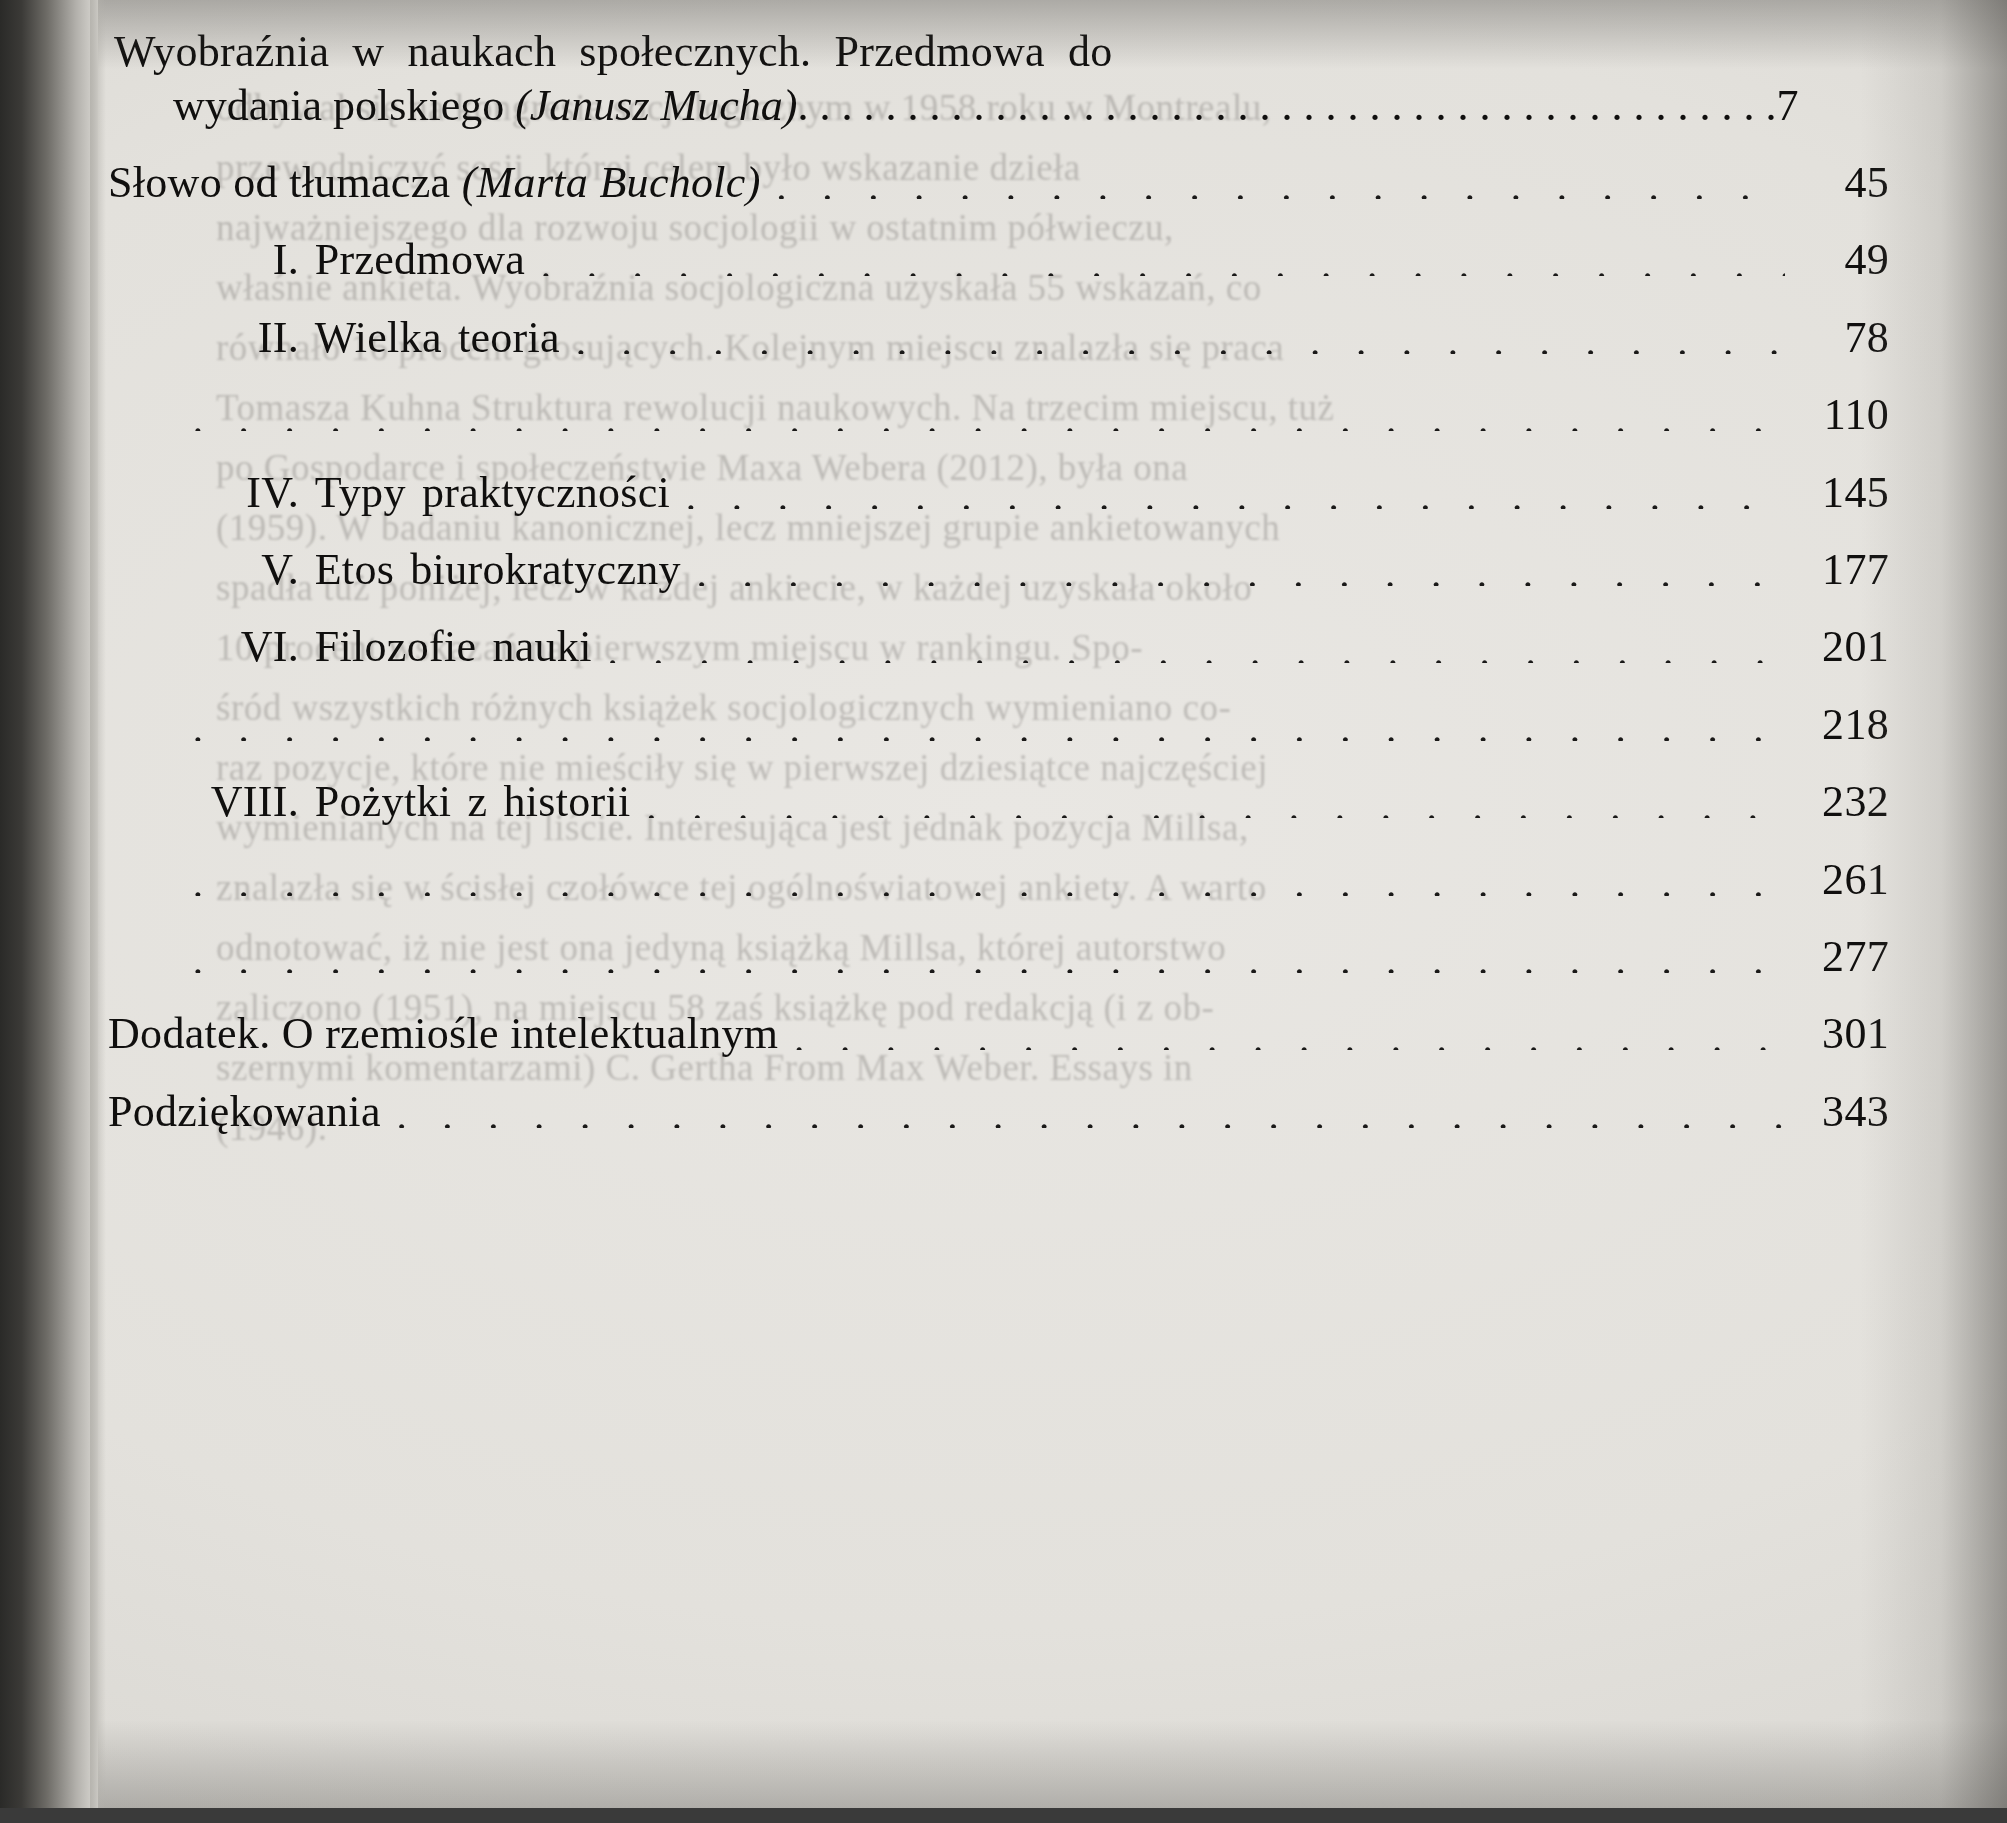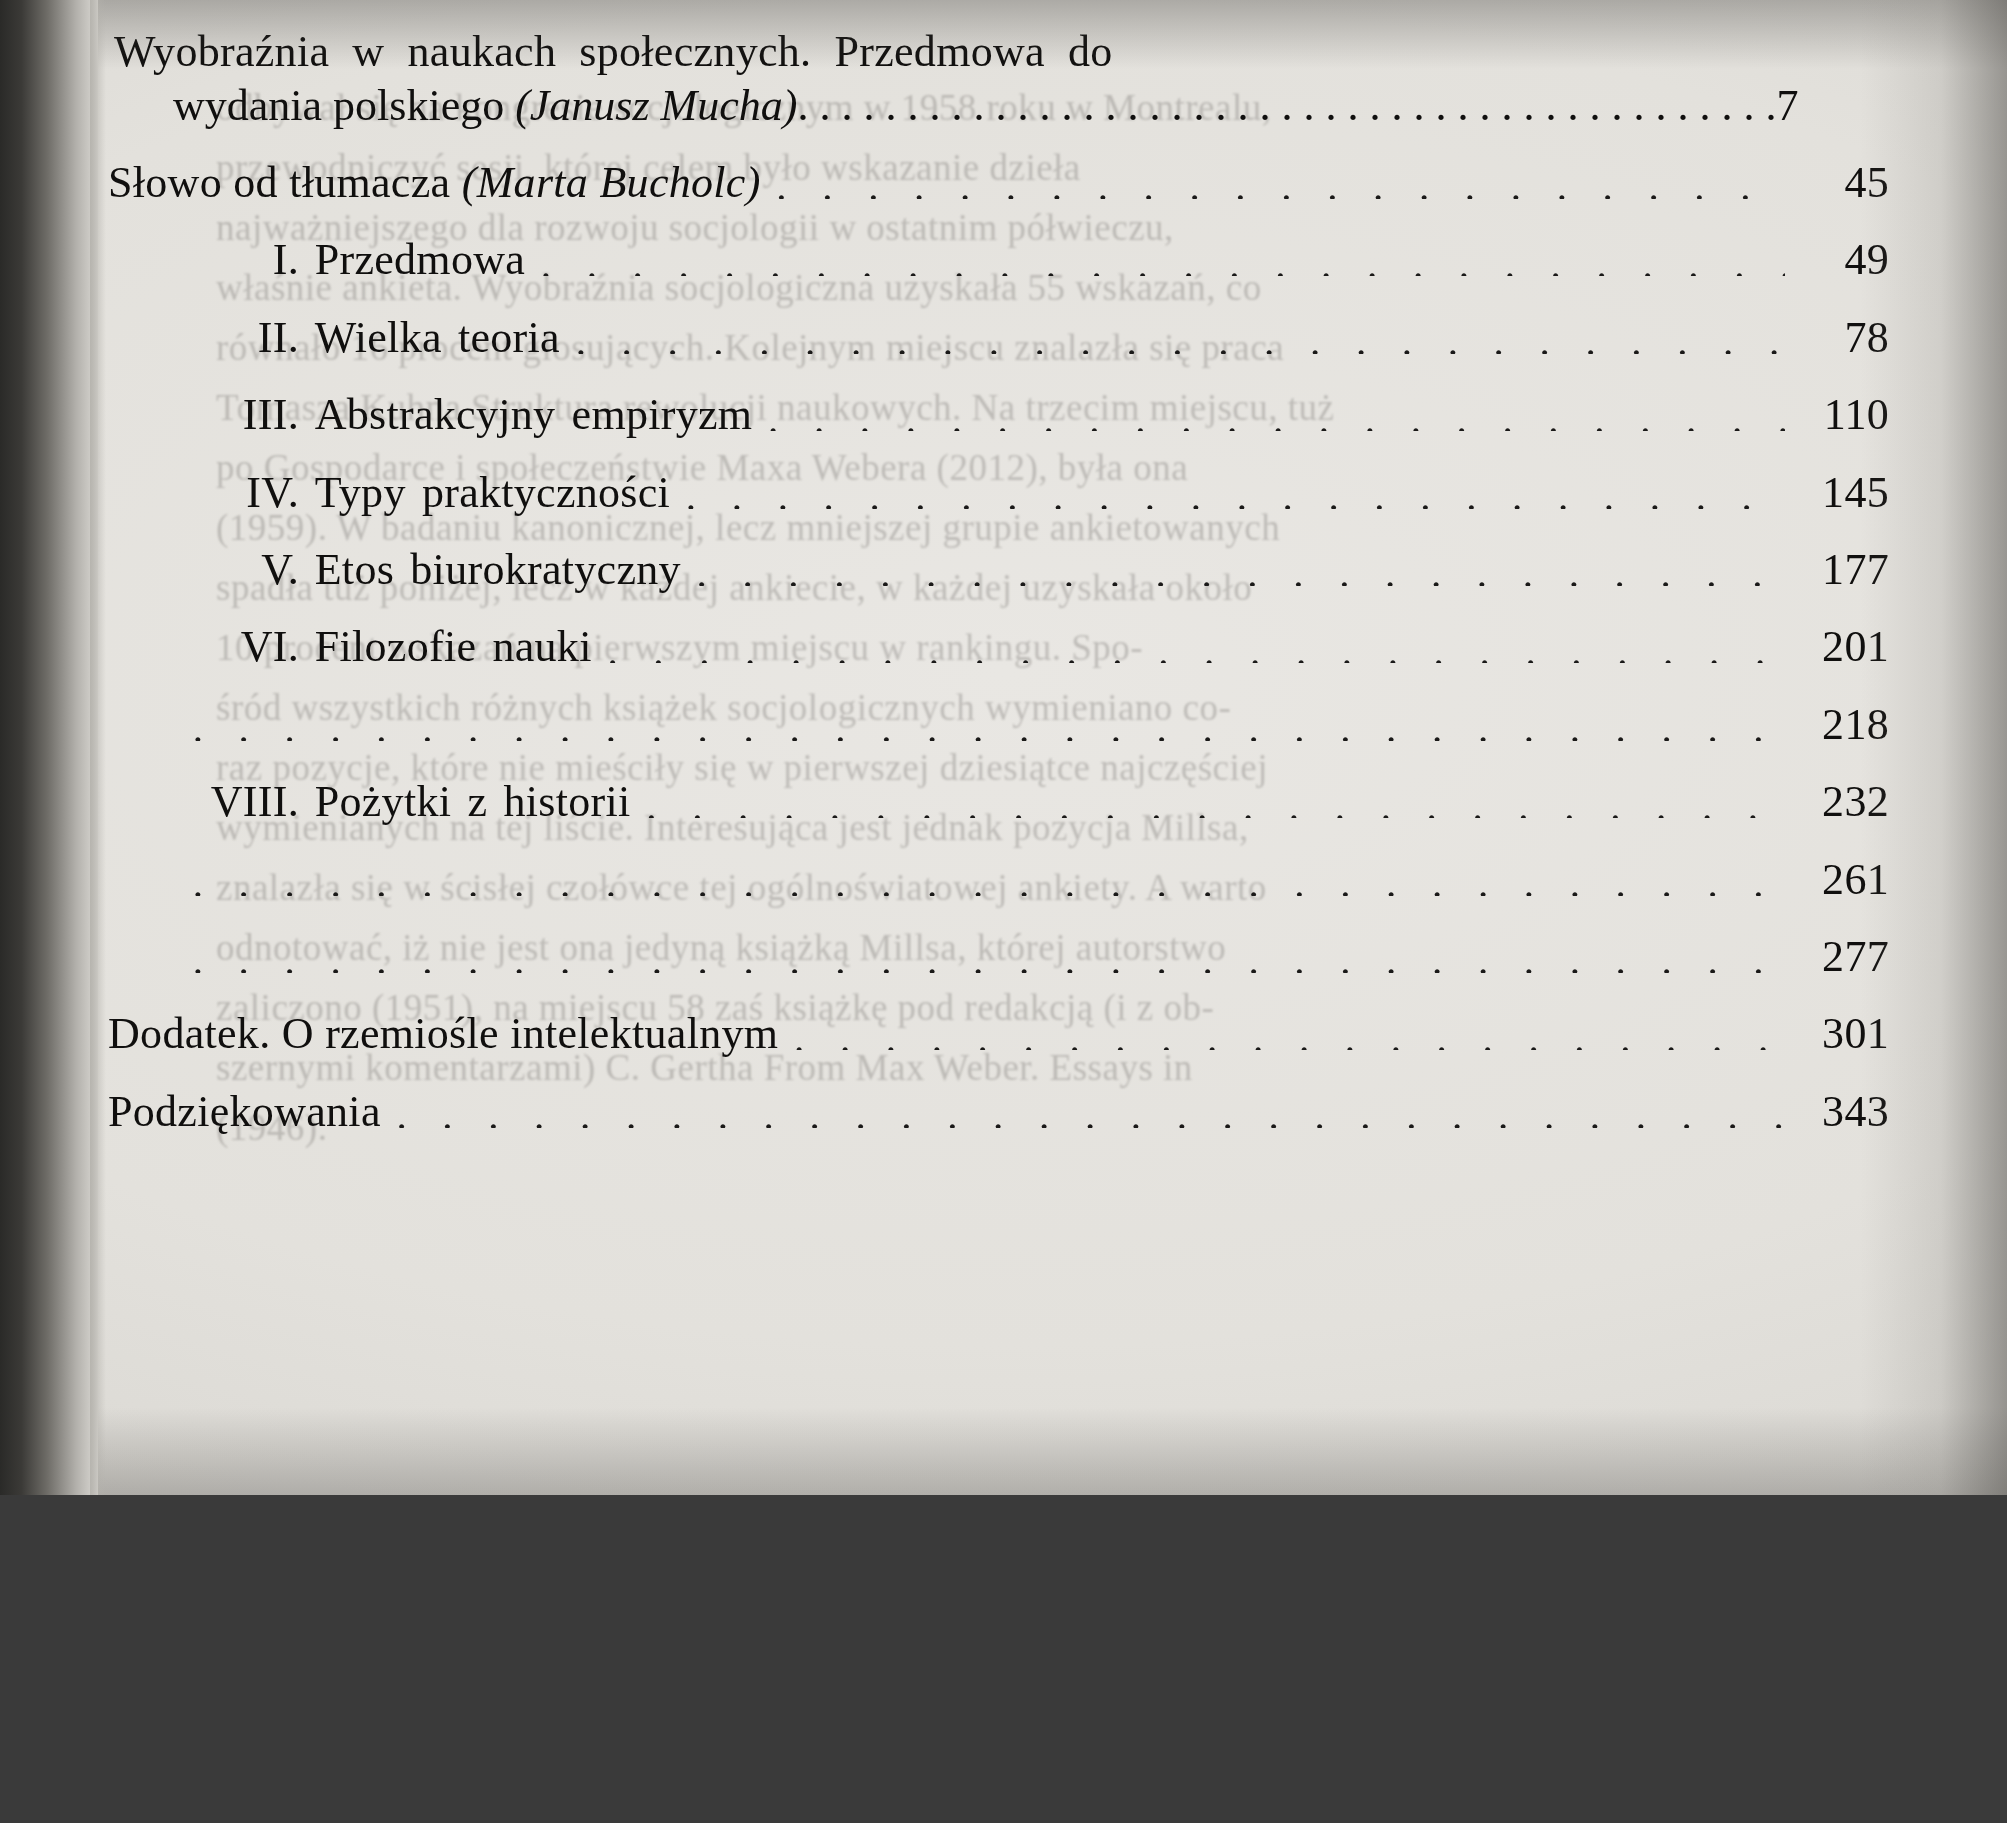--- a/index.html
+++ b/index.html
@@ -3,21 +3,21 @@
 <meta charset="utf-8">
 <style>
   html, body {
     margin: 0;
     padding: 0;
     background: #3a3a3a;
   }
   #page {
     position: relative;
     width: 2007px;
-    height: 1495px;
+    height: 1808px;
     overflow: hidden;
     background: #d8d6d2;
     font-family: "Liberation Serif", serif;
   }
 
   
   .page-surface {
     position: absolute;
     inset: 0;
     background:
@@ -203,21 +203,20 @@
       <span class="page-num">49</span>
     </div>
 
     <div class="toc-entry chapter">
       <span class="label"><span class="num">II.</span><span class="title">Wielka teoria</span></span>
       <span class="dots">. . . . . . . . . . . . . . . . . . . . . . . . . . . . . . . . . . . . . . . . . . . . .</span>
       <span class="page-num">78</span>
     </div>
 
     <div class="toc-entry chapter">
-      <span class="label"><span class="num">III.</span><span class="title">Abstrakcyjny empiryzm</span></span>
       <span class="dots">. . . . . . . . . . . . . . . . . . . . . . . . . . . . . . . . . . . . . . . . . . . . .</span>
       <span class="page-num">110</span>
     </div>
 
     <div class="toc-entry chapter">
       <span class="label"><span class="num">IV.</span><span class="title">Typy praktyczności</span></span>
       <span class="dots">. . . . . . . . . . . . . . . . . . . . . . . . . . . . . . . . . . . . . . . . . . . . .</span>
       <span class="page-num">145</span>
     </div>
 

